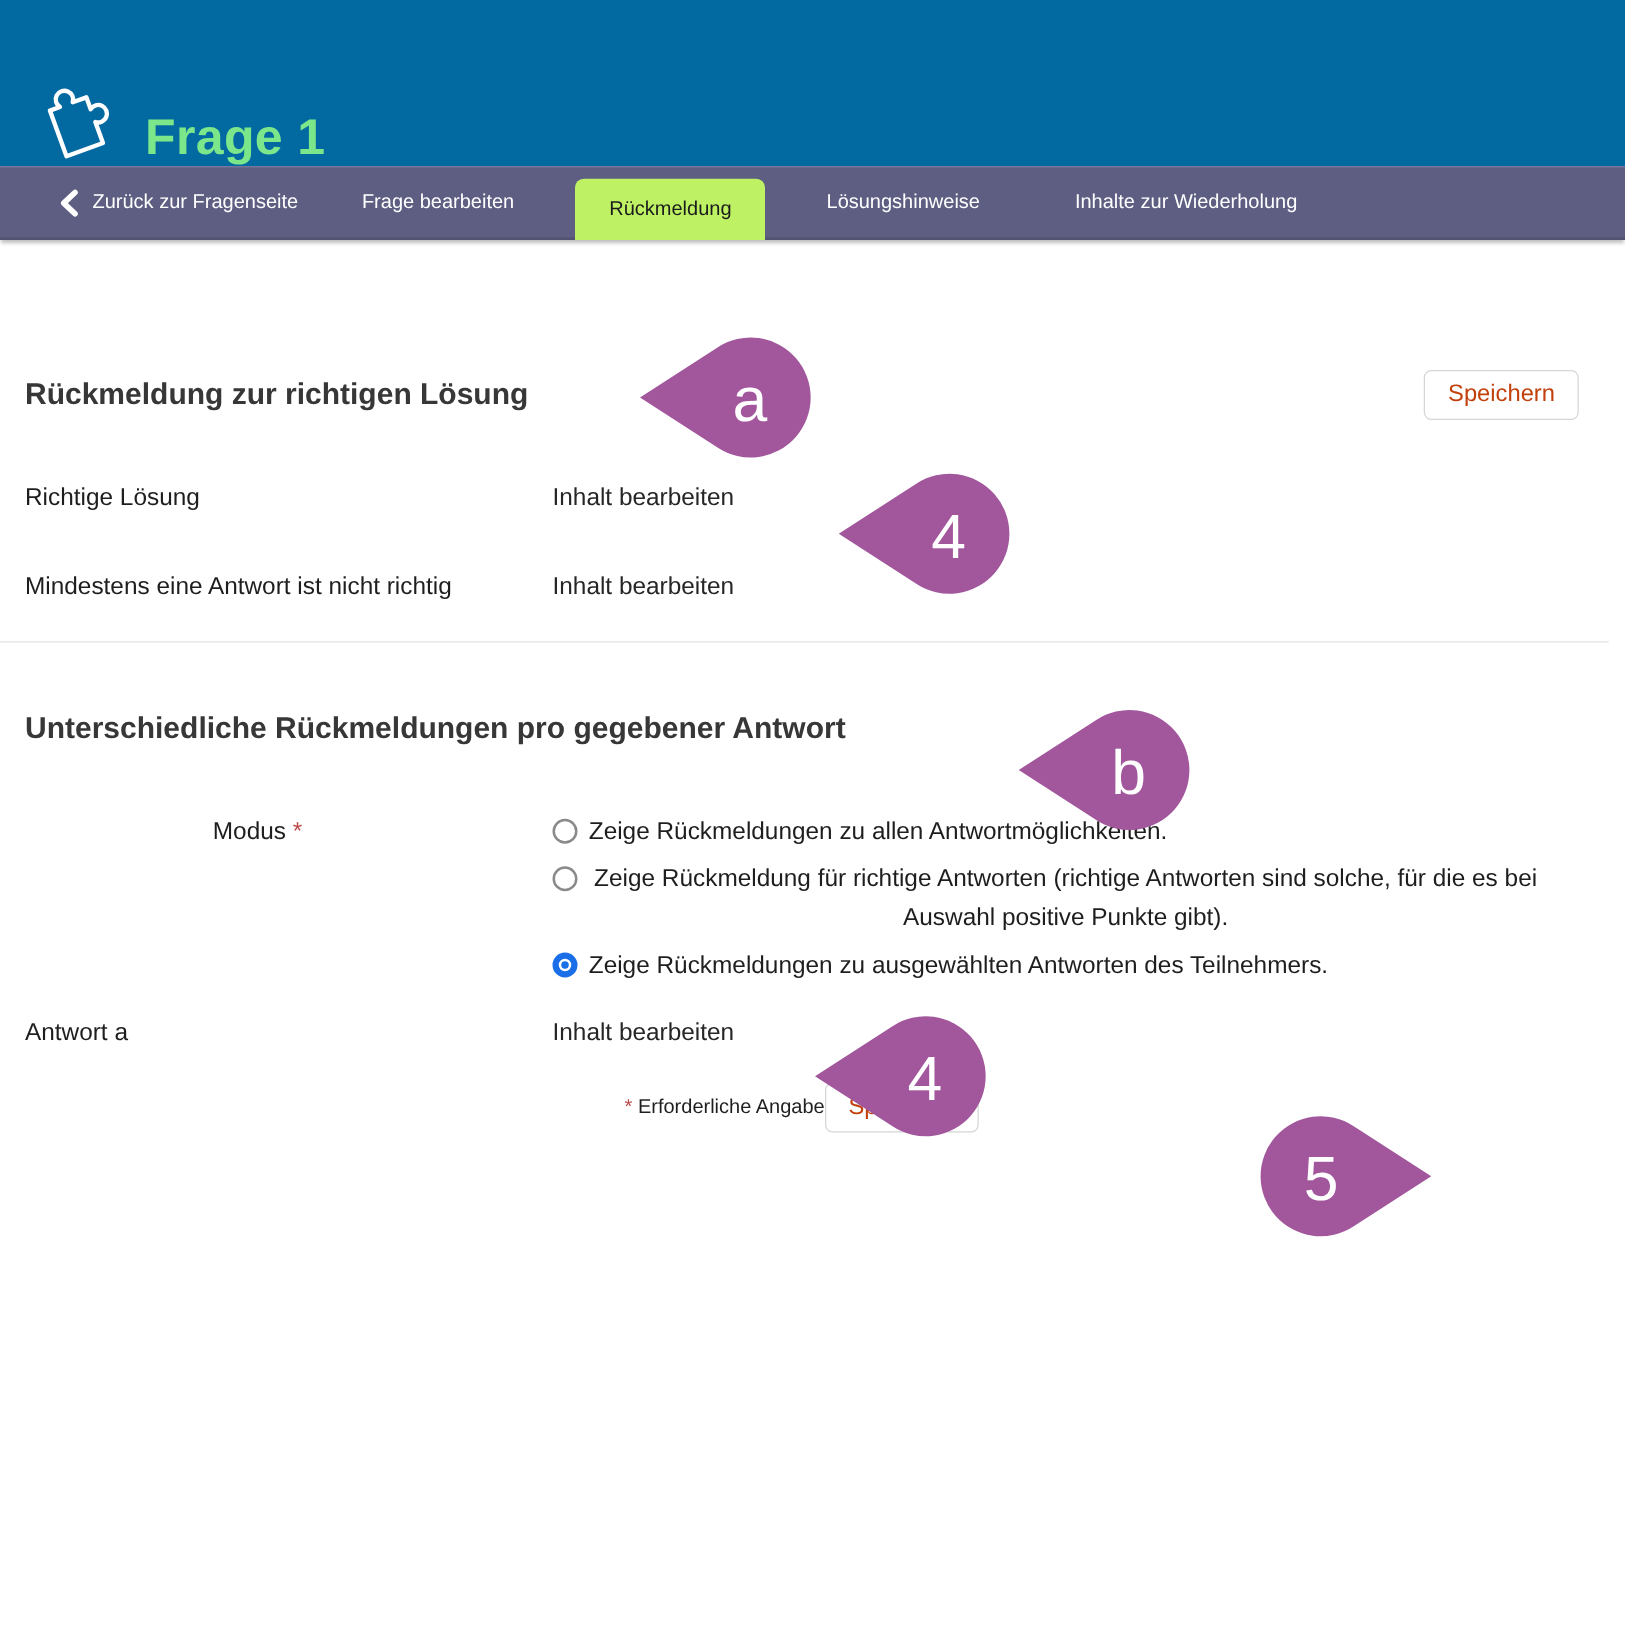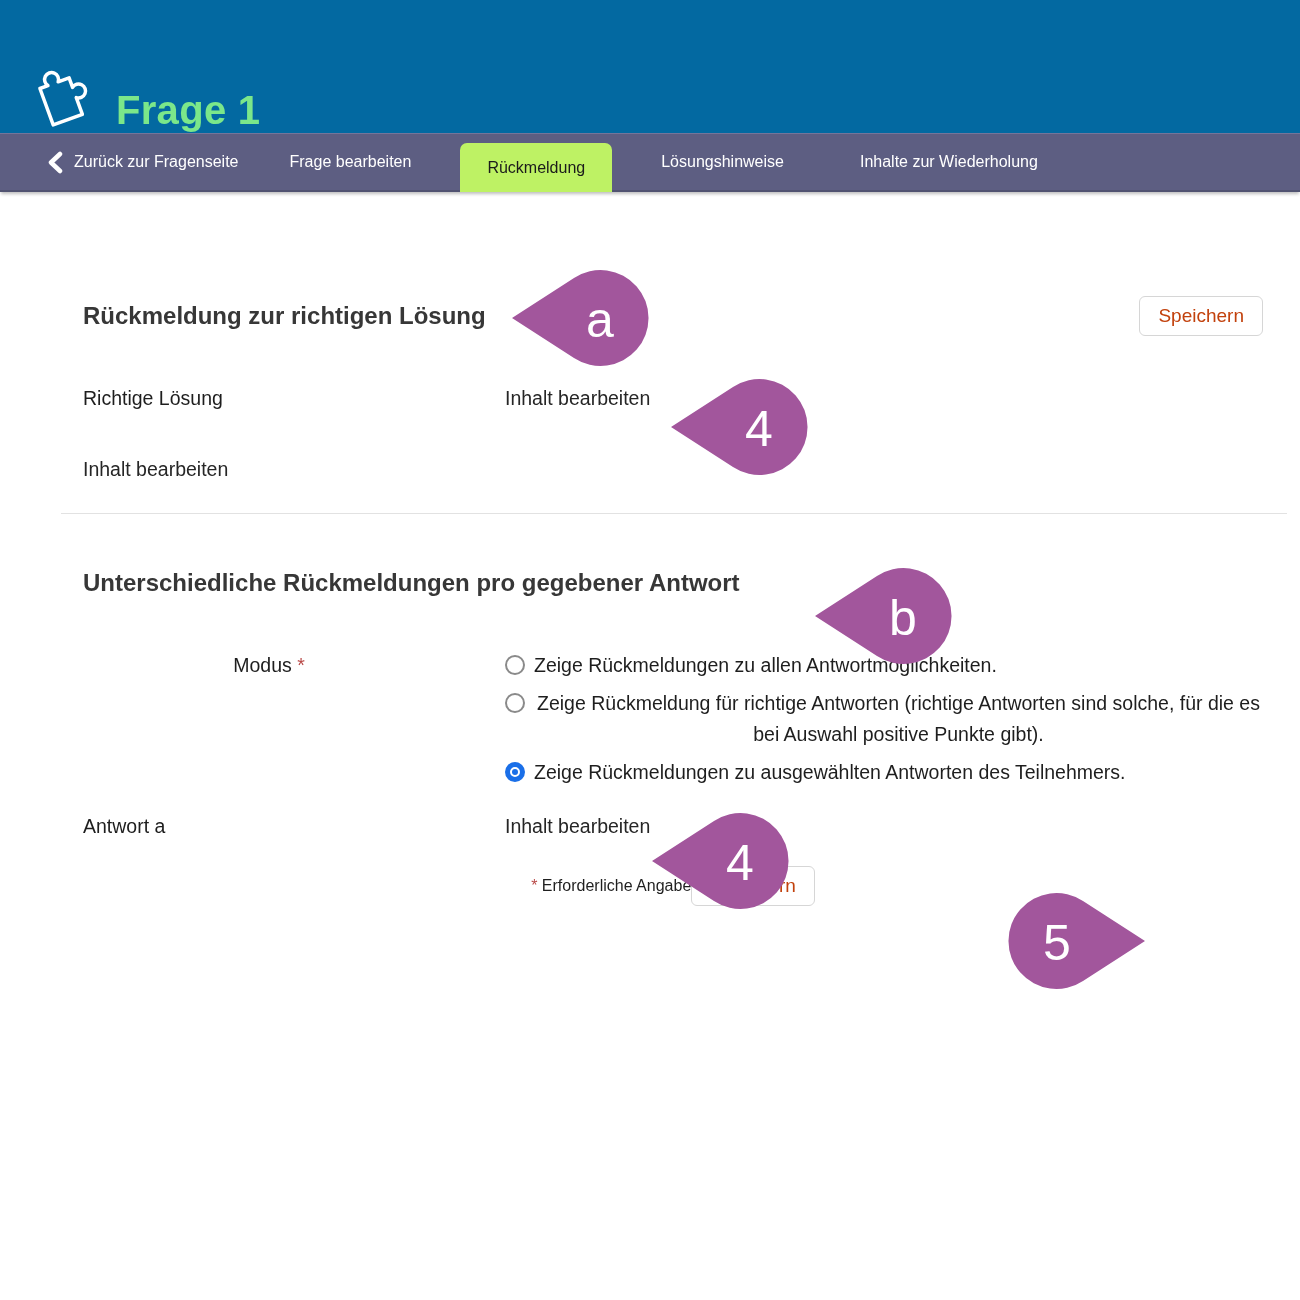--- a/index.html
+++ b/index.html
@@ -17,21 +17,21 @@
           display:flex; align-items:center; position:relative;
           box-shadow:0 3px 3px -1px rgba(0,0,0,0.25); }
   .tabs a { text-decoration:none; color:#fff; font-size:16px; }
   .tab-back { display:flex; align-items:center; gap:11px; margin-left:45px; padding:0 2px; }
   .tab-back svg { display:block; }
   .tab-item { padding:0 27px; margin-left:22px; display:flex; align-items:center; height:100%; }
   .tab-item.active { background:#bef264; color:#1b1b1b !important; height:49px; align-self:flex-end;
                      margin-bottom:-2px; border-radius:7px 7px 0 0; z-index:2; }
 
   
-  main { padding:0 37px 0 40px;margin-left:43px; }
+  main { padding:0 37px 0 20px; }
   .section-head { display:flex; justify-content:space-between; align-items:center; margin-top:104px; }
   h3 { margin:0; font-size:24px; font-weight:700; color:#373737; }
   .btn { background:#fff; border:1px solid #d6d6d6; border-radius:6px; padding:8px 18px;
          font-size:19px; color:#c2410c; font-family:inherit; cursor:pointer; }
 
   .form-row { display:flex; align-items:flex-start; font-size:19.5px; }
   .form-label { flex:none; width:422px; padding-right:50px; line-height:31px; color:#1e1e1e; }
   .form-value { line-height:31px; }
   .edit-link { color:#262626; text-decoration:none; }
 
@@ -95,20 +95,21 @@
     </div>
 
     <div class="form-row row-1">
       <div class="form-label">Richtige Lösung</div>
       <div class="form-value">
         <a href="#" class="edit-link">Inhalt bearbeiten</a>
       </div>
     </div>
 
     <div class="form-row row-2">
+      <div class="form-label">Mindestens eine Antwort ist nicht richtig</div>
       <div class="form-value">
         <a href="#" class="edit-link">Inhalt bearbeiten</a>
       </div>
     </div>
 
     <hr class="divider">
 
     <h3 class="h3-2">Unterschiedliche Rückmeldungen pro gegebener Antwort</h3>
 
     <div class="form-row row-modus">

